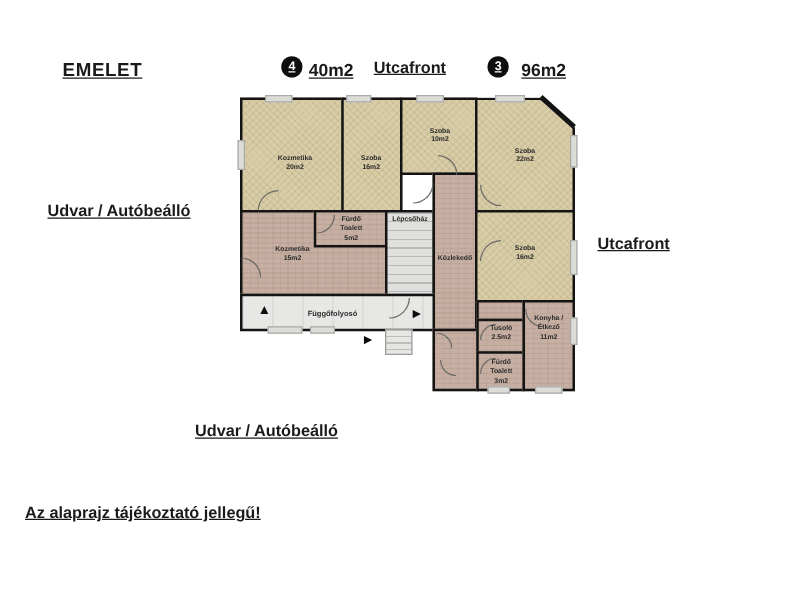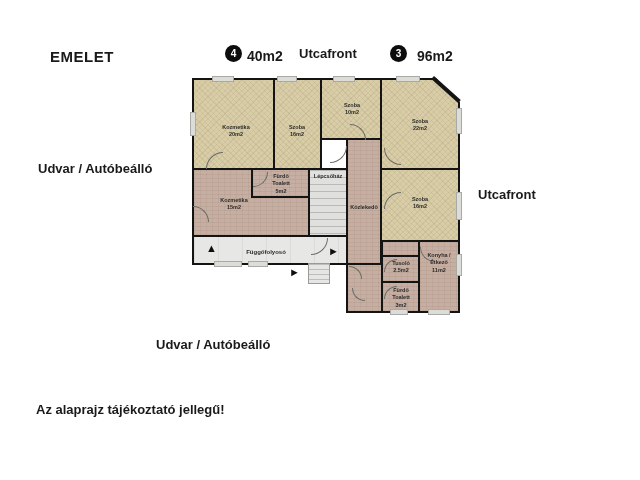--- a/index.html
+++ b/index.html
@@ -1,18 +1,18 @@
 <!DOCTYPE html>
 <html style="--wall: #141414; --beige: #d8cda7; --pink: #c6afa2; --grey: #e7e7e5;"><head>
 <meta charset="utf-8">
 <style>
   html,body{margin:0;padding:0;background:#fff;}
   #screen{position:relative;width:640px;height:480px;background:#fff;overflow:hidden;
           font-family:"Liberation Sans",sans-serif;color:#1a1a1a;}
-  .abs{position:absolute;box-sizing:border-box;}
+  .abs{position:absolute;box-sizing:border-box;text-decoration:underline;}
   
   .h-title{font-size:15px;font-weight:bold;letter-spacing:.5px;}
   .h-label{font-size:13px;font-weight:bold;}
   .h-area{font-size:14px;font-weight:bold;}
   .badge{width:17px;height:17px;border-radius:50%;background:#0d0d0d;color:#fff;
          font-size:10px;font-weight:bold;display:flex;align-items:center;justify-content:center;}
   
   .room{position:absolute;box-sizing:border-box;border:2px solid var(--wall);}
   .beige{background:
      repeating-linear-gradient(45deg, rgba(120,100,60,.10) 0 1px, transparent 1px 4px),
@@ -53,21 +53,21 @@
   <div class="abs h-title" style="left:50px;top:48px;">EMELET</div>
   <div class="abs badge" style="left:225px;top:45px;">4</div>
   <div class="abs h-area" style="left:247px;top:48px;">40m2</div>
   <div class="abs h-label" style="left:299px;top:46px;">Utcafront</div>
   <div class="abs badge" style="left:390px;top:45px;">3</div>
   <div class="abs h-area" style="left:417px;top:48px;">96m2</div>
 
   <div class="abs h-label" style="left:38px;top:161px;">Udvar / Autóbeálló</div>
   <div class="abs h-label" style="left:478px;top:187px;">Utcafront</div>
   <div class="abs h-label" style="left:156px;top:337px;">Udvar / Autóbeálló</div>
-  <div class="abs h-label" style="left:36px;top:402px;">Az alaprajz tájékoztató jellegű!</div>
+  <div class="abs h-label" style="left:20px;top:402px;">Az alaprajz tájékoztató jellegű!</div>
 
   <div class="room beige" style="left:192px;top:78px;width:83px;height:92px;"></div>
   <div class="room beige" style="left:273px;top:78px;width:49px;height:92px;"></div>
   <div class="room beige" style="left:320px;top:78px;width:62px;height:62px;"></div>
   <div class="room beige" style="left:380px;top:78px;width:80px;height:92px;clip-path:polygon(0 0,70% 0,100% 26%,100% 100%,0 100%);"></div>
   <div class="diag" style="left:434px;top:76px;"></div>
 
   <div class="room pink" style="left:192px;top:168px;width:118px;height:69px;"></div>
   <div class="room pink" style="left:251px;top:168px;width:59px;height:30px;"></div>
   <div class="room stairs" style="left:308px;top:168px;width:40px;height:69px;"></div>

